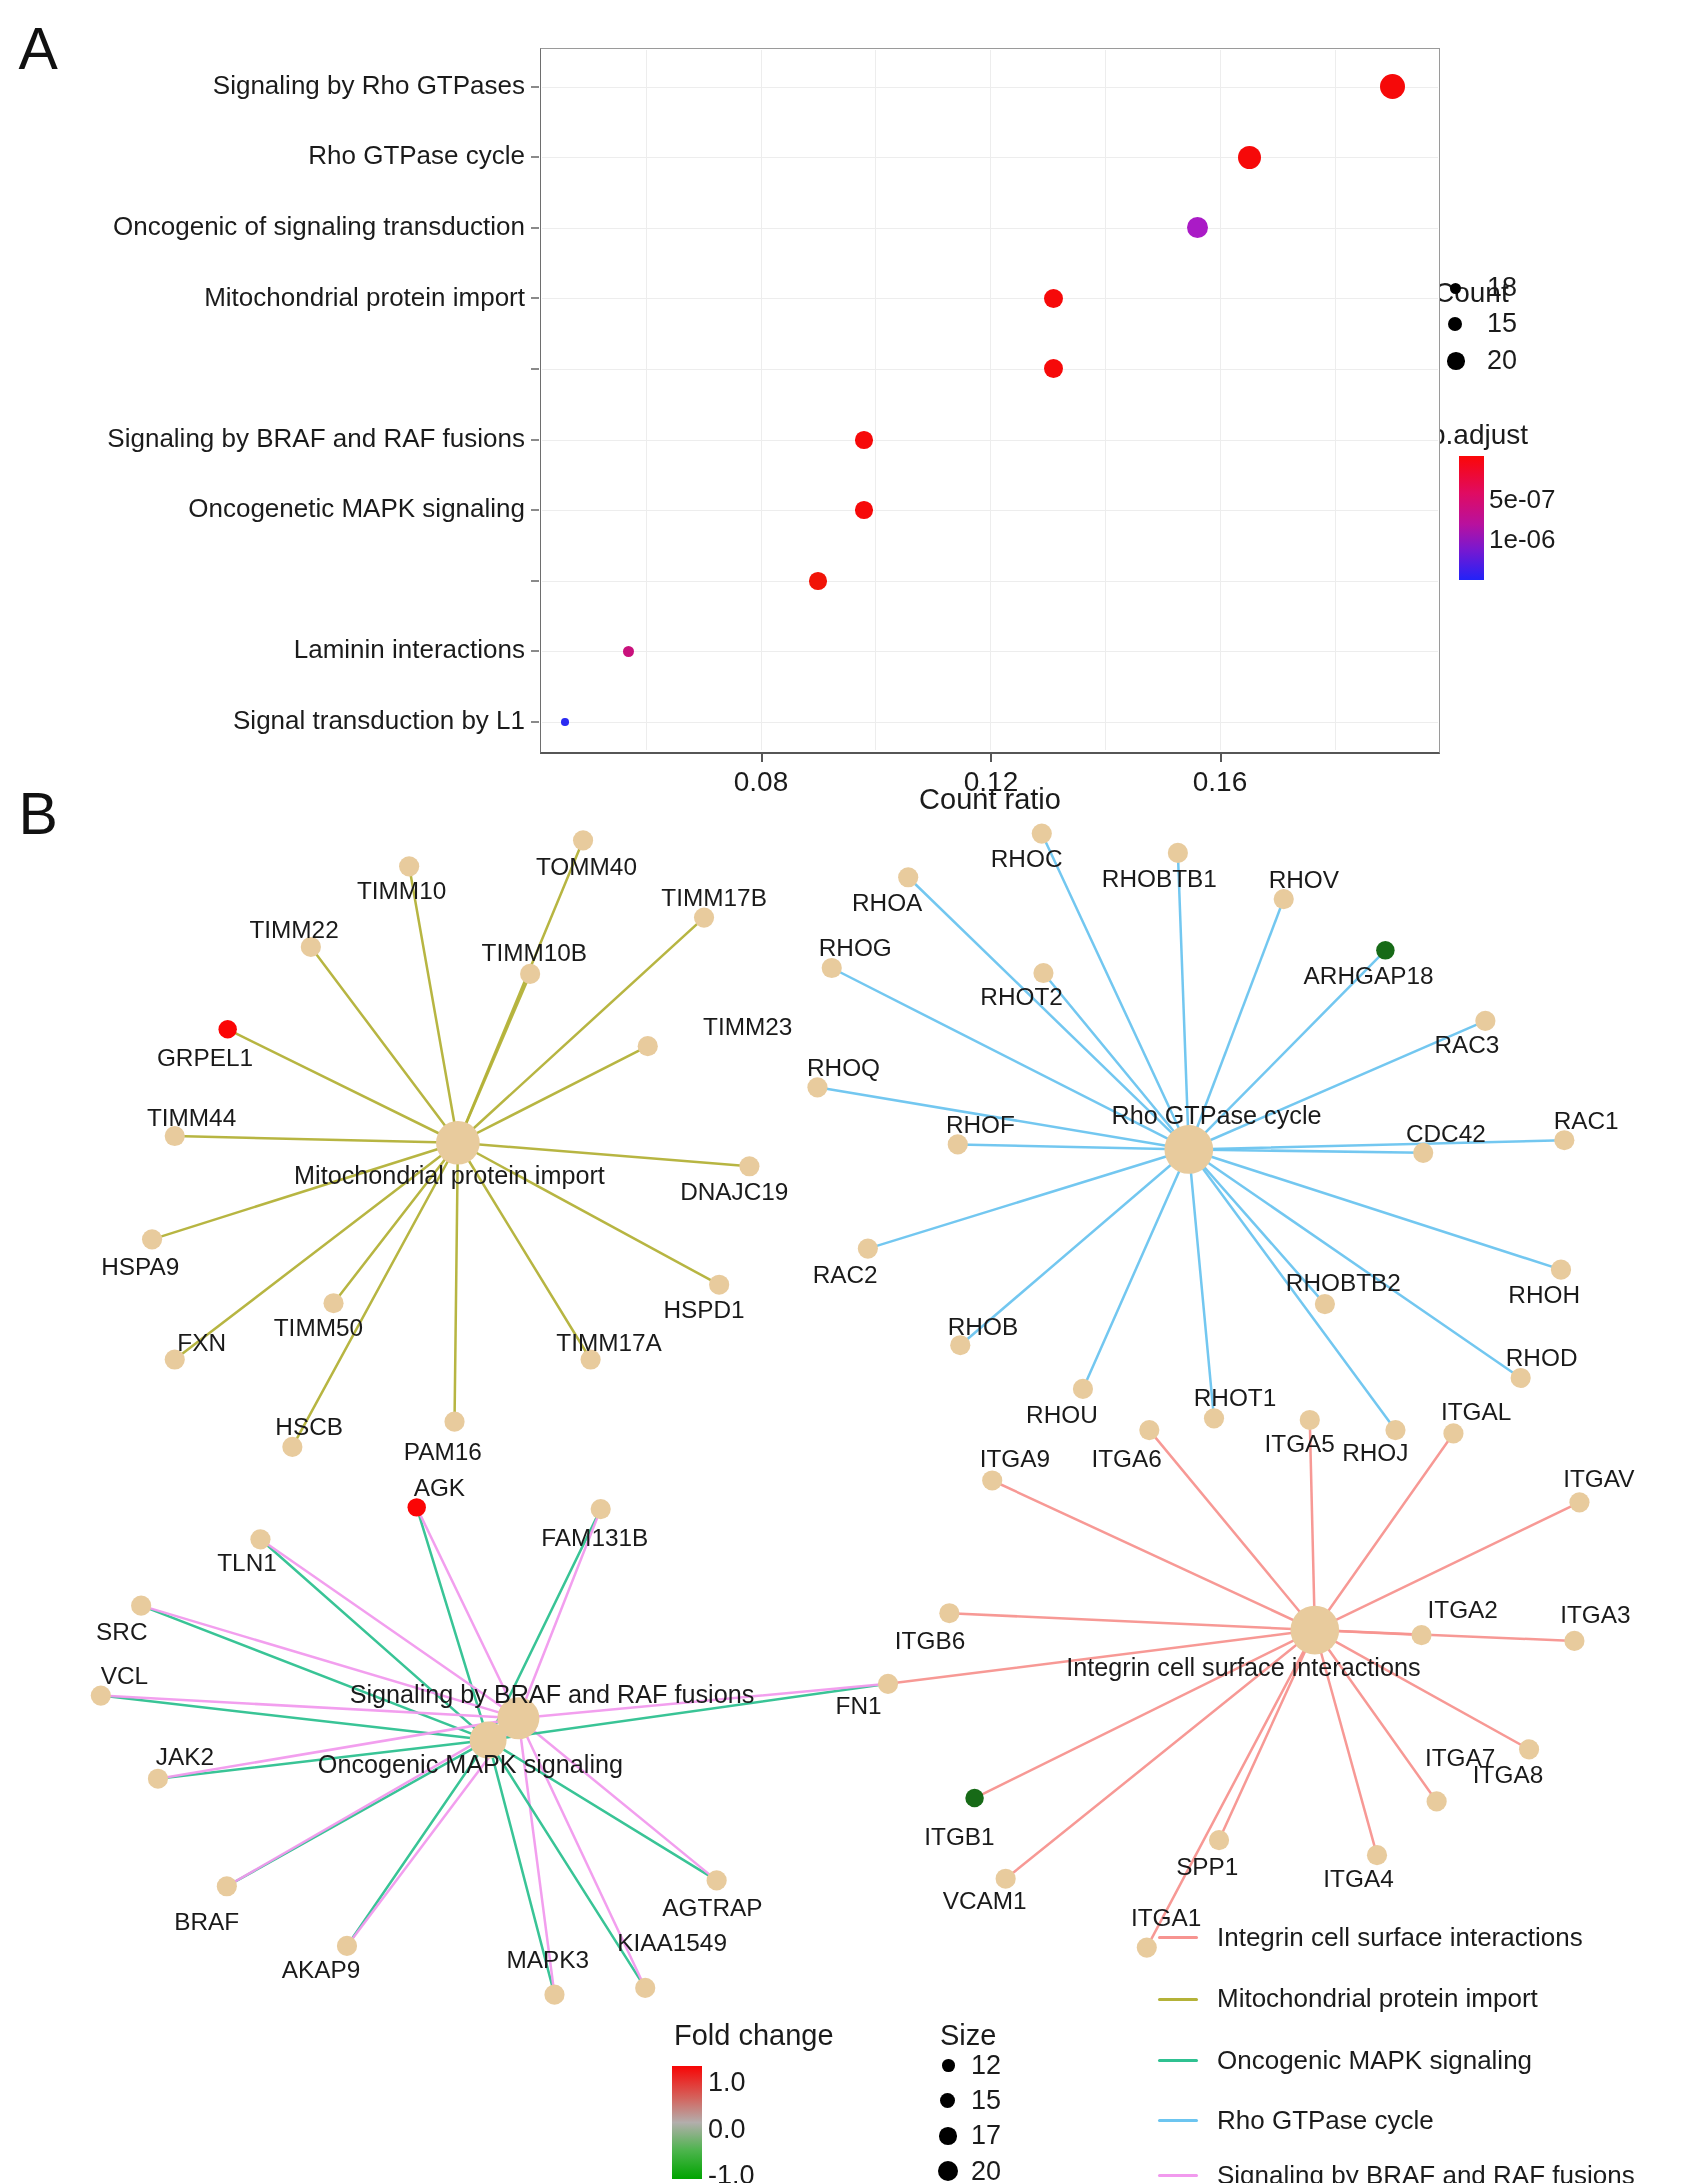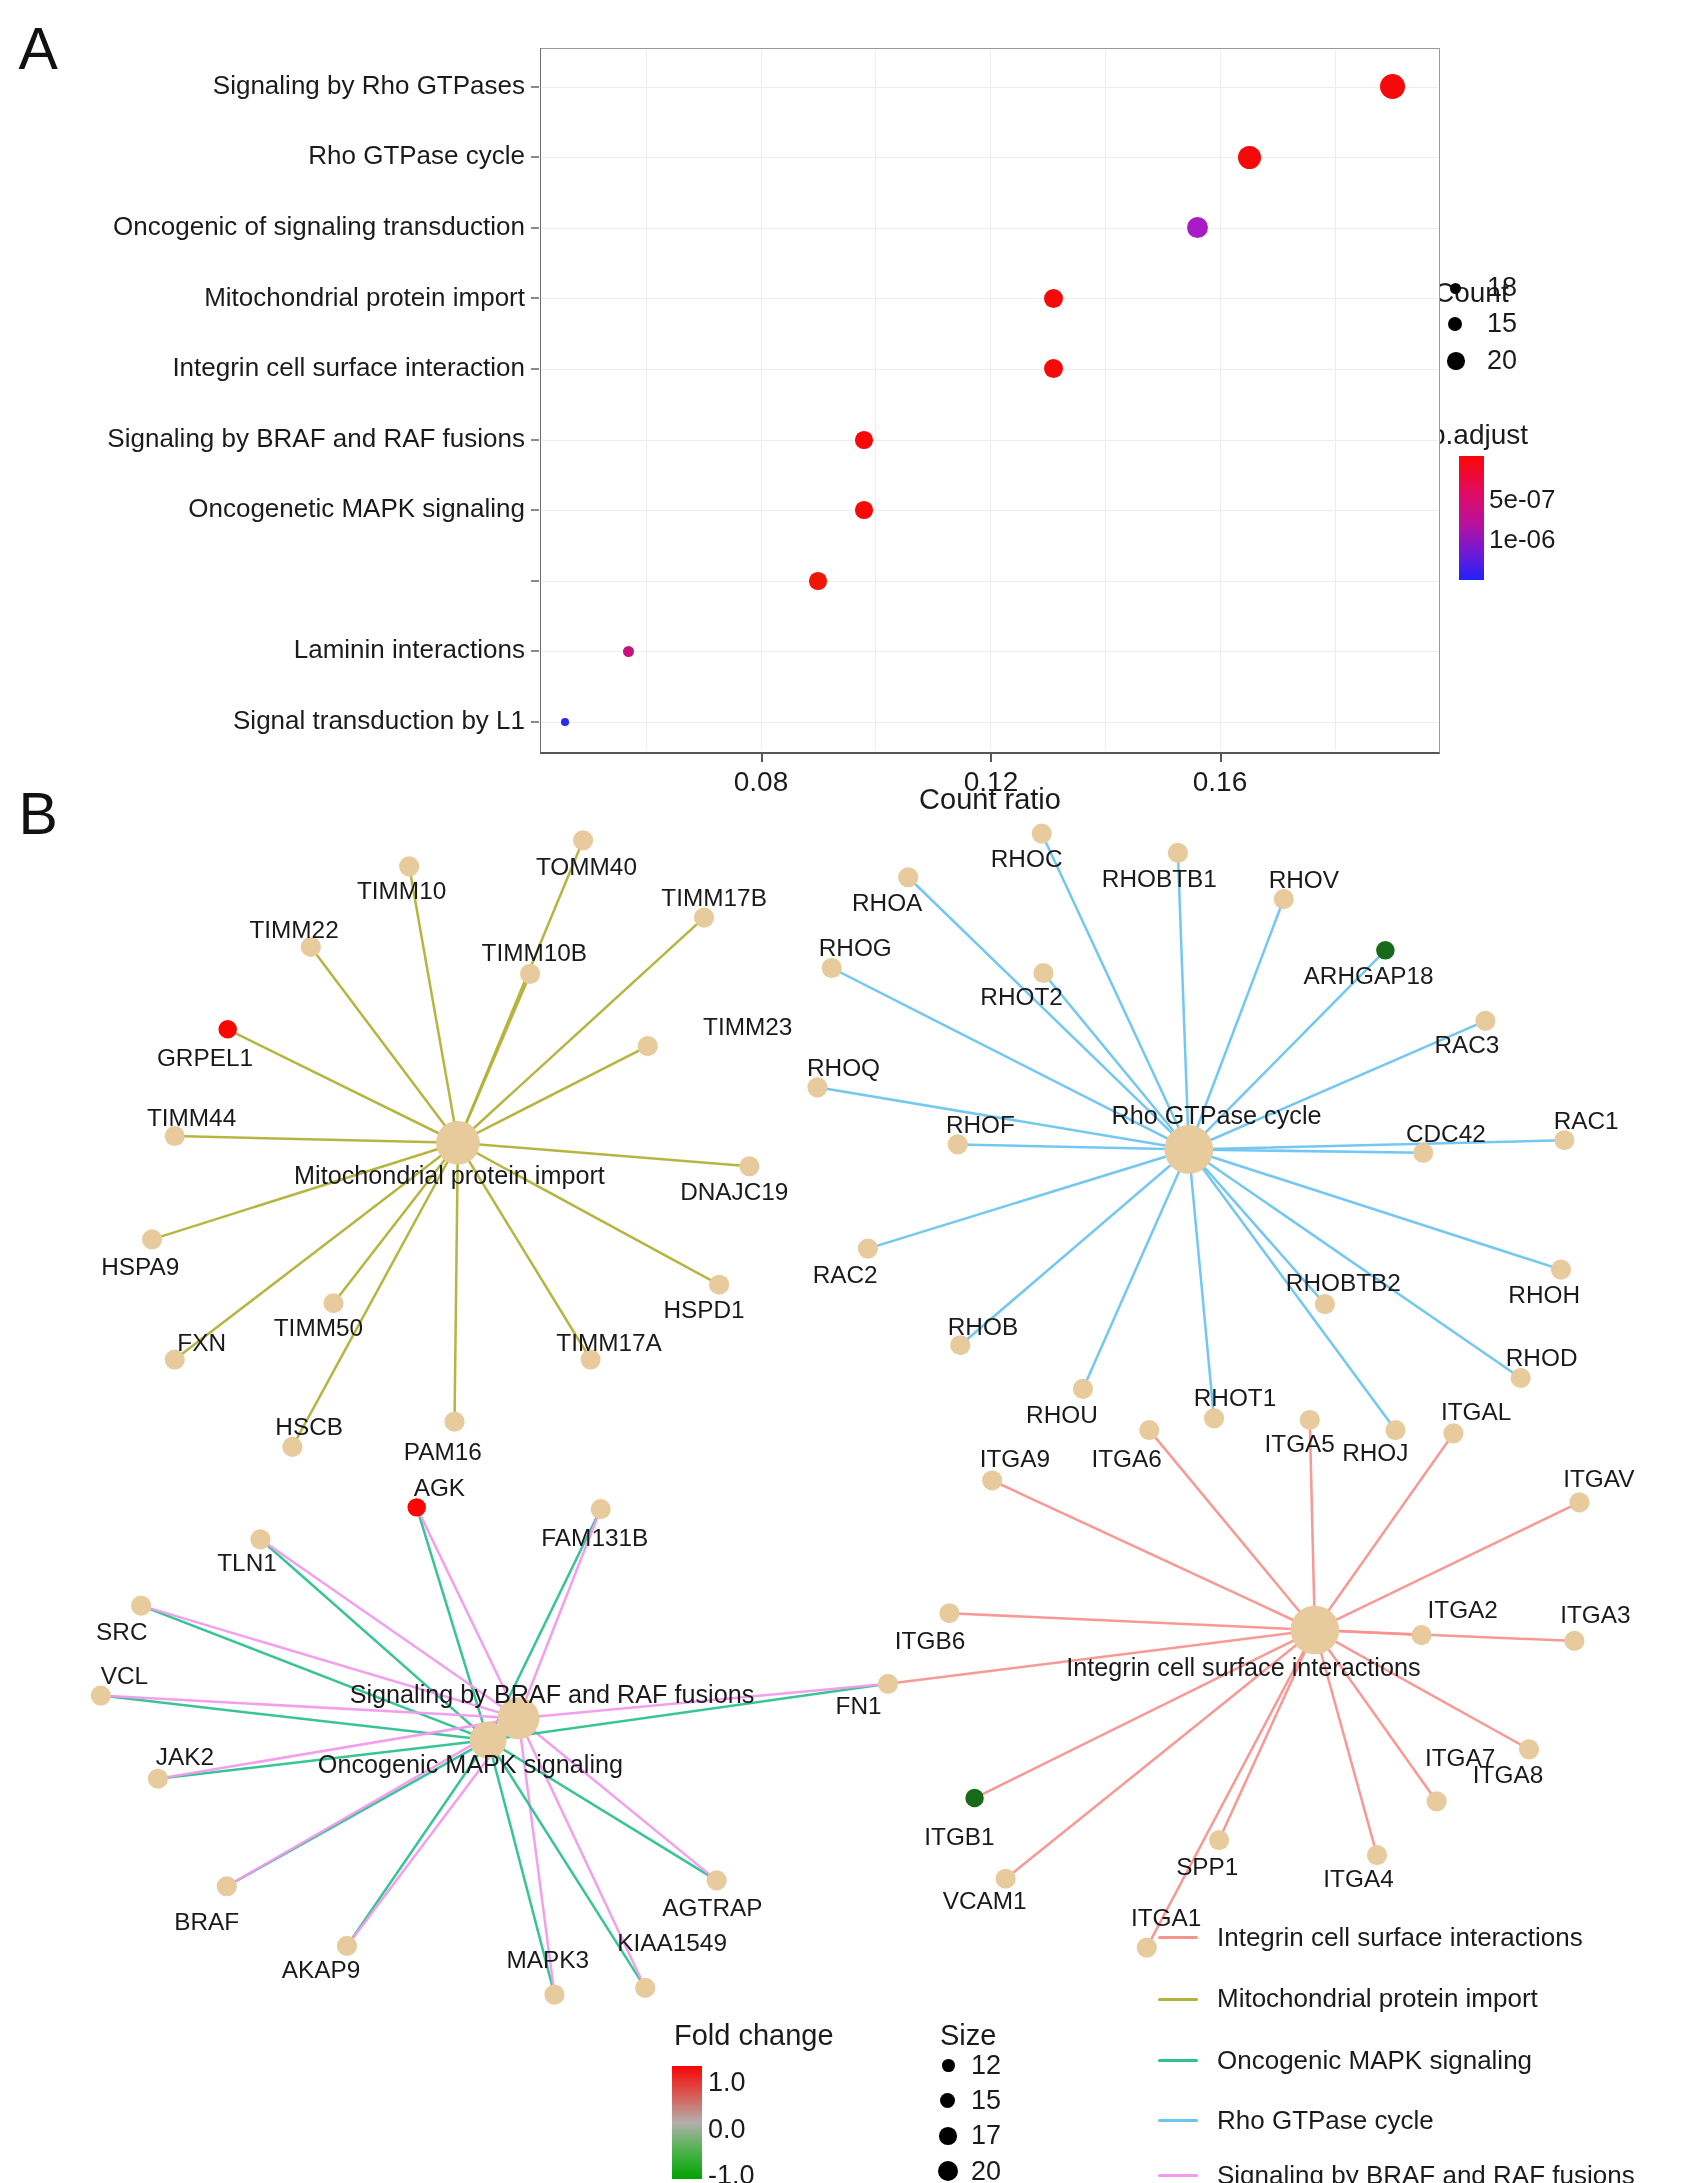--- a/index.html
+++ b/index.html
@@ -272,21 +272,20 @@
     <div class="abs" style="left: 542px; top: 228px; width: 896px; height: 0.8px; background: rgb(237, 237, 237);"></div>
     <div class="abs" style="left: 531px; top: 227px; width: 8.4px; height: 1.7px; background: rgb(138, 138, 138);"></div>
     <div class="abs" style="left: 17px; top: 211px; width: 508px; text-align: right; font-size: 26px; white-space: nowrap;">Oncogenic of signaling transduction</div>
     <div class="abs" style="left: 1187px; top: 217px; width: 21px; height: 21px; border-radius: 50%; background: rgb(170, 27, 198);"></div>
     <div class="abs" style="left: 542px; top: 298px; width: 896px; height: 0.8px; background: rgb(237, 237, 237);"></div>
     <div class="abs" style="left: 531px; top: 297px; width: 8.4px; height: 1.7px; background: rgb(138, 138, 138);"></div>
     <div class="abs" style="left: 17px; top: 282px; width: 508px; text-align: right; font-size: 26px; white-space: nowrap;">Mitochondrial protein import</div>
     <div class="abs" style="left: 1044px; top: 289px; width: 19.3px; height: 19.3px; border-radius: 50%; background: rgb(246, 9, 9);"></div>
     <div class="abs" style="left: 542px; top: 369px; width: 896px; height: 0.8px; background: rgb(237, 237, 237);"></div>
     <div class="abs" style="left: 531px; top: 368px; width: 8.4px; height: 1.7px; background: rgb(138, 138, 138);"></div>
-    <div class="abs" style="left: 17px; top: 352px; width: 508px; text-align: right; font-size: 26px; white-space: nowrap;">Integrin cell surface interaction</div>
     <div class="abs" style="left: 1044px; top: 359px; width: 19.3px; height: 19.3px; border-radius: 50%; background: rgb(246, 9, 9);"></div>
     <div class="abs" style="left: 542px; top: 440px; width: 896px; height: 0.8px; background: rgb(237, 237, 237);"></div>
     <div class="abs" style="left: 531px; top: 439px; width: 8.4px; height: 1.7px; background: rgb(138, 138, 138);"></div>
     <div class="abs" style="left: 17px; top: 423px; width: 508px; text-align: right; font-size: 26px; white-space: nowrap;">Signaling by BRAF and RAF fusions</div>
     <div class="abs" style="left: 855px; top: 431px; width: 17.6px; height: 17.6px; border-radius: 50%; background: rgb(246, 9, 9);"></div>
     <div class="abs" style="left: 542px; top: 510px; width: 896px; height: 0.8px; background: rgb(237, 237, 237);"></div>
     <div class="abs" style="left: 531px; top: 509px; width: 8.4px; height: 1.7px; background: rgb(138, 138, 138);"></div>
     <div class="abs" style="left: 17px; top: 493px; width: 508px; text-align: right; font-size: 26px; white-space: nowrap;">Oncogenetic MAPK signaling</div>
     <div class="abs" style="left: 855px; top: 501px; width: 17.6px; height: 17.6px; border-radius: 50%; background: rgb(246, 9, 9);"></div>
     <div class="abs" style="left: 542px; top: 581px; width: 896px; height: 0.8px; background: rgb(237, 237, 237);"></div>

